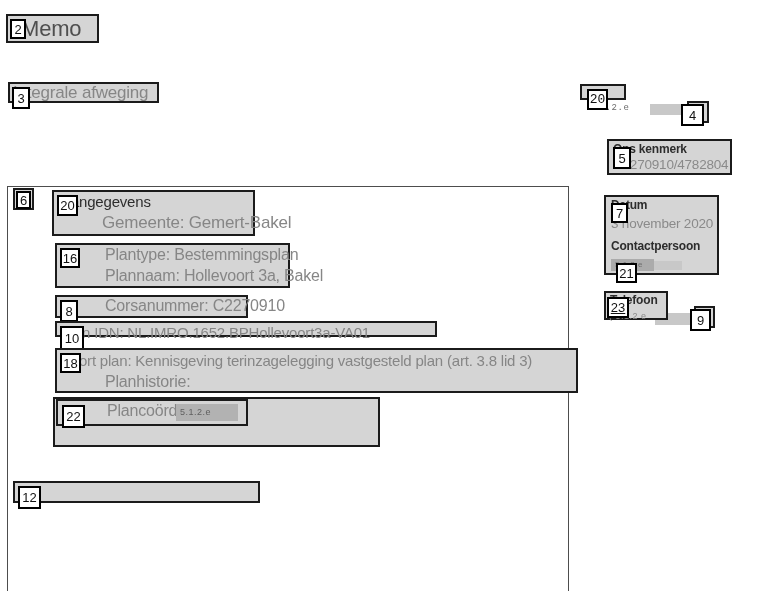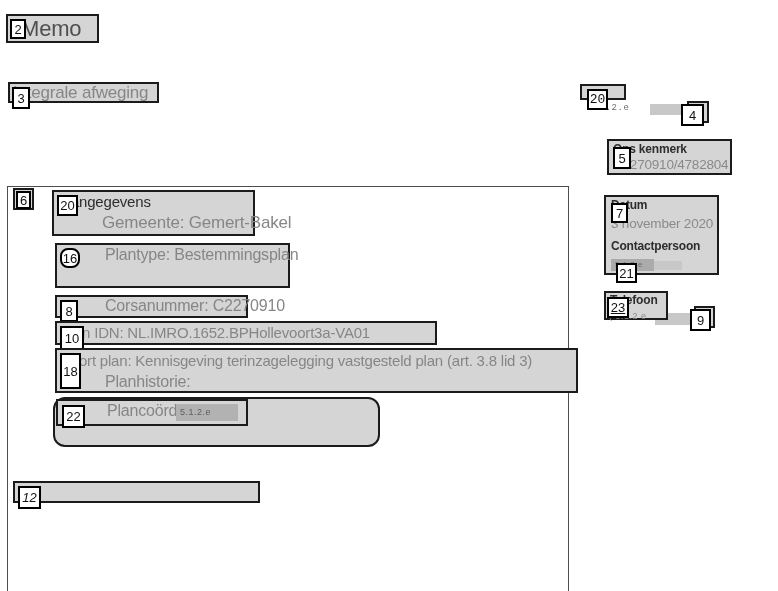--- a/index.html
+++ b/index.html
@@ -76,47 +76,48 @@
   <div class="shadowbox" style="left:13px;top:188px;width:21px;height:22px;z-index:5;"></div>
   <span class="badge" style="left:16px;top:191px;width:15px;height:18px;">6</span>
 
   <div class="box" style="left:52px;top:190px;width:203px;height:46px;">
     <span class="badge" style="left:3px;top:3px;width:21px;height:21px;">20</span>
     <span class="txt dark" style="left:4px;top:1px;font-size:15px;">Plangegevens</span>
     <span class="txt gray body16" style="left:4px;top:21px;font-size:17px;">Gemeente: Gemert-Bakel</span>
   </div>
 
   <div class="box" style="left:55px;top:243px;width:235px;height:45px;">
-    <span class="badge" style="left:3px;top:3px;width:20px;height:20px;border-radius:8px;">16</span>
+    <span class="badge" style="left:3px;top:3px;width:20px;height:20px;">16</span>
     <span class="txt gray body16" style="left:4px;top:1px;">Plantype: Bestemmingsplan</span>
+    <span class="txt gray body16" style="left:4px;top:22px;">Plannaam: Hollevoort 3a, Bakel</span>
   </div>
 
   <div class="box" style="left:55px;top:295px;width:193px;height:23px;">
     <span class="badge" style="left:3px;top:3px;width:18px;height:22px;">8</span>
     <span class="txt gray body16" style="left:4px;top:0px;">Corsanummer: C2270910</span>
   </div>
 
-  <div class="box" style="left:55px;top:321px;width:382px;height:24px;">
+  <div class="box" style="left:55px;top:321px;width:382px;height:16px;">
     <span class="badge" style="left:3px;top:3px;width:24px;height:24px;">10</span>
     <span class="txt gray" style="left:4px;top:1px;font-size:15px;">Plan IDN: NL.IMRO.1652.BPHollevoort3a-VA01</span>
   </div>
 
   <div class="box" style="left:55px;top:348px;width:523px;height:45px;">
-    <span class="badge" style="left:3px;top:3px;width:21px;height:36px;">18</span>
+    <span class="badge" style="left:3px;top:3px;width:21px;height:20px;">18</span>
     <span class="txt gray body15" style="left:4px;top:2px;">Soort plan: Kennisgeving terinzagelegging vastgesteld plan (art. 3.8 lid 3)</span>
     <span class="txt gray body16" style="left:4px;top:23px;">Planhistorie:</span>
   </div>
 
-  <div class="box" style="left:53px;top:397px;width:327px;height:50px;border-radius:12px;">
+  <div class="box" style="left:53px;top:397px;width:327px;height:50px;">
     <div class="box" style="left:1px;top:0px;width:192px;height:27px;border-width:2px;">
       <span class="badge" style="left:4px;top:4px;width:23px;height:23px;">22</span>
       <span class="txt gray body16" style="left:5px;top:1px;">Plancoördinator:</span>
       <div class="redact" style="left:118px;top:3px;width:62px;height:17px;">
         <span class="redact-label" style="left:4px;top:3px;color:#5f5f5f;">5.1.2.e</span>
       </div>
     </div>
   </div>
 
   <div class="box" style="left:13px;top:481px;width:247px;height:22px;">
-    <span class="badge" style="left:3px;top:3px;width:23px;height:23px;font-style:italic;">12</span>
+    <span class="badge" style="left:3px;top:3px;width:23px;height:23px;">12</span>
   </div>
 
 </div>
 
 </body></html>

